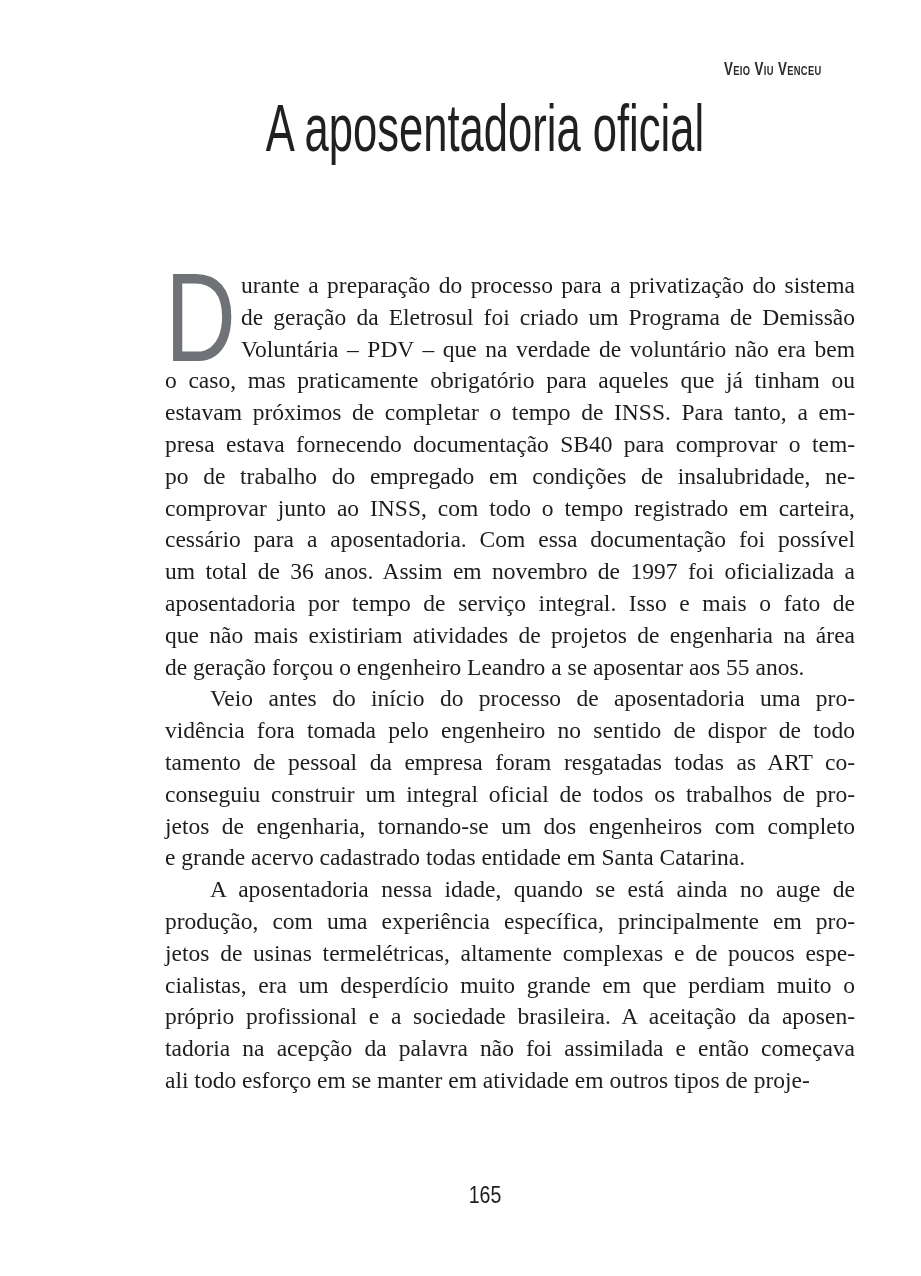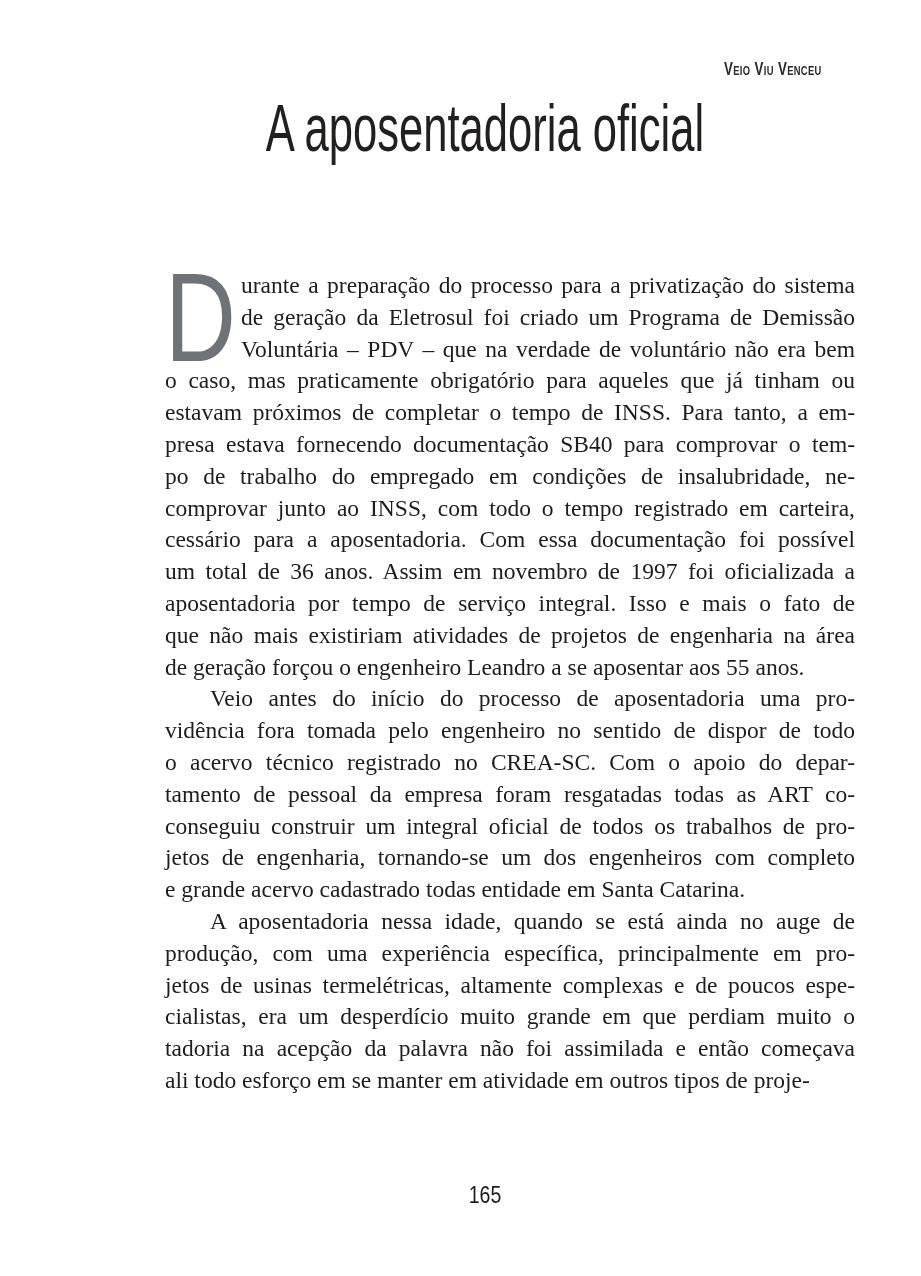--- a/index.html
+++ b/index.html
@@ -108,30 +108,30 @@
         <div class="line">comprovar junto ao INSS, com todo o tempo registrado em carteira,</div>
         <div class="line">cessário para a aposentadoria. Com essa documentação foi possível</div>
         <div class="line">um total de 36 anos. Assim em novembro de 1997 foi oficializada a</div>
         <div class="line">aposentadoria por tempo de serviço integral. Isso e mais o fato de</div>
         <div class="line">que não mais existiriam atividades de projetos de engenharia na área</div>
         <div class="line last">de geração forçou o engenheiro Leandro a se aposentar aos 55 anos.</div>
       </div>
       <div class="paragraph">
         <div class="line indent">Veio antes do início do processo de aposentadoria uma pro-</div>
         <div class="line">vidência fora tomada pelo engenheiro no sentido de dispor de todo</div>
-        <div class="line">o acervo técnico registrado no CREA-SC. Com o apoio do depar-</div>
         <div class="line">tamento de pessoal da empresa foram resgatadas todas as ART co-</div>
         <div class="line">conseguiu construir um integral oficial de todos os trabalhos de pro-</div>
         <div class="line">jetos de engenharia, tornando-se um dos engenheiros com completo</div>
         <div class="line last">e grande acervo cadastrado todas entidade em Santa Catarina.</div>
       </div>
       <div class="paragraph">
         <div class="line indent">A aposentadoria nessa idade, quando se está ainda no auge de</div>
         <div class="line">produção, com uma experiência específica, principalmente em pro-</div>
         <div class="line">jetos de usinas termelétricas, altamente complexas e de poucos espe-</div>
         <div class="line">cialistas, era um desperdício muito grande em que perdiam muito o</div>
+        <div class="line">próprio profissional e a sociedade brasileira. A aceitação da aposen-</div>
         <div class="line">tadoria na acepção da palavra não foi assimilada e então começava</div>
         <div class="line last">ali todo esforço em se manter em atividade em outros tipos de proje-</div>
       </div>
     </div>
 
   <div class="page-number">165</div>
 </div>
 
 </body></html>

